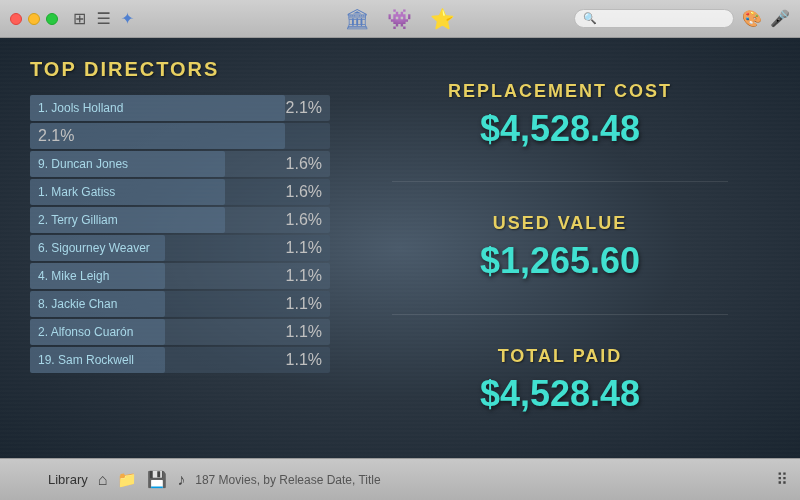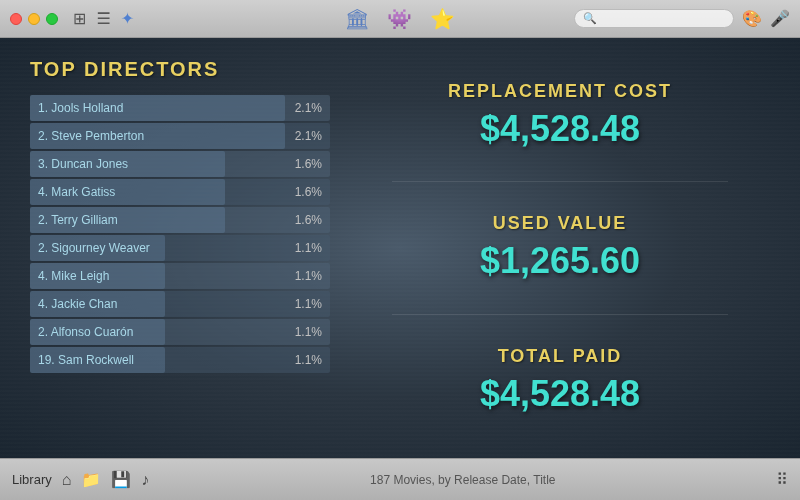--- a/index.html
+++ b/index.html
@@ -177,21 +177,21 @@
 
     .director-name {
       font-size: 12px;
       color: #a8d8e8;
       z-index: 1;
       position: relative;
       flex: 1;
     }
 
     .director-pct {
-      font-size: 12px;
+      font-size: 16px;
       color: #c0c0c0;
       z-index: 1;
       position: relative;
     }
 
     
     .right-column {
       flex: 1;
       display: flex;
       flex-direction: column;
@@ -250,25 +250,25 @@
     .status-icon {
       color: #444;
       font-size: 16px;
       cursor: pointer;
     }
 
     .status-library-label {
       font-size: 13px;
       color: #333;
       font-weight: 500;
+      margin-left: 36px;
     }
 
     .status-center {
       flex: 1;
-      text-align: center;
       font-size: 12px;
       color: #555;
     }
 
     .status-right {
       font-size: 16px;
       color: #444;
       cursor: pointer;
     }
   </style>
@@ -310,51 +310,50 @@
     <div class="section-title">TOP DIRECTORS</div>
     <div class="directors-list" id="directors-list">
 
     <div class="director-row">
           <div class="director-bar" style="width: 85%;"></div>
           <span class="director-name">1. Jools Holland</span>
           <span class="director-pct">2.1%</span>
         </div>
         <div class="director-row">
           <div class="director-bar" style="width: 85%;"></div>
-          <span class="director-name">2. Steve Pemberton</span>
           <span class="director-pct">2.1%</span>
         </div>
         <div class="director-row">
           <div class="director-bar" style="width: 65%;"></div>
-          <span class="director-name">3. Duncan Jones</span>
+          <span class="director-name">9. Duncan Jones</span>
           <span class="director-pct">1.6%</span>
         </div>
         <div class="director-row">
           <div class="director-bar" style="width: 65%;"></div>
-          <span class="director-name">4. Mark Gatiss</span>
+          <span class="director-name">1. Mark Gatiss</span>
           <span class="director-pct">1.6%</span>
         </div>
         <div class="director-row">
           <div class="director-bar" style="width: 65%;"></div>
           <span class="director-name">2. Terry Gilliam</span>
           <span class="director-pct">1.6%</span>
         </div>
         <div class="director-row">
           <div class="director-bar" style="width: 45%;"></div>
-          <span class="director-name">2. Sigourney Weaver</span>
+          <span class="director-name">6. Sigourney Weaver</span>
           <span class="director-pct">1.1%</span>
         </div>
         <div class="director-row">
           <div class="director-bar" style="width: 45%;"></div>
           <span class="director-name">4. Mike Leigh</span>
           <span class="director-pct">1.1%</span>
         </div>
         <div class="director-row">
           <div class="director-bar" style="width: 45%;"></div>
-          <span class="director-name">4. Jackie Chan</span>
+          <span class="director-name">8. Jackie Chan</span>
           <span class="director-pct">1.1%</span>
         </div>
         <div class="director-row">
           <div class="director-bar" style="width: 45%;"></div>
           <span class="director-name">2. Alfonso Cuarón</span>
           <span class="director-pct">1.1%</span>
         </div>
         <div class="director-row">
           <div class="director-bar" style="width: 45%;"></div>
           <span class="director-name">19. Sam Rockwell</span>

